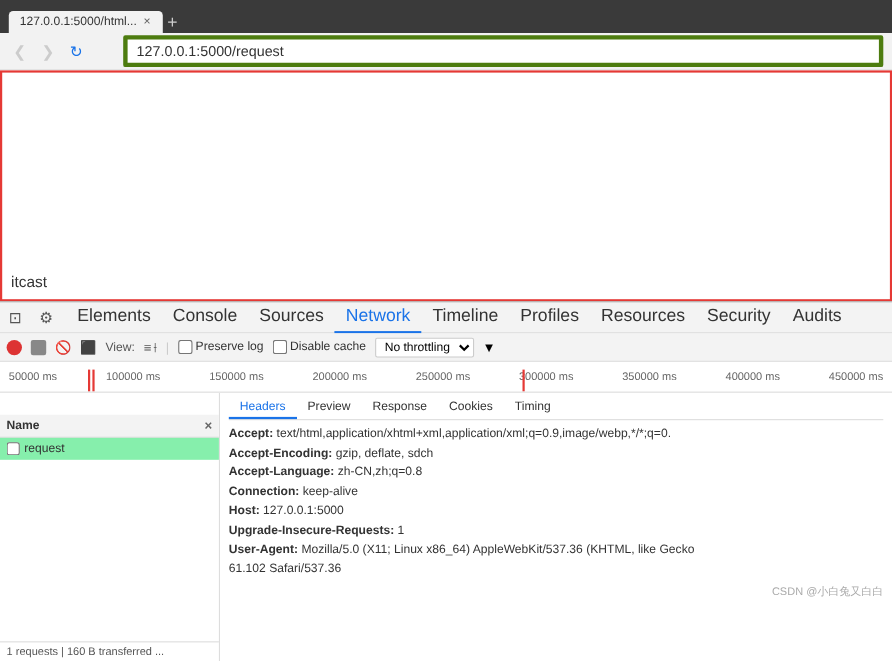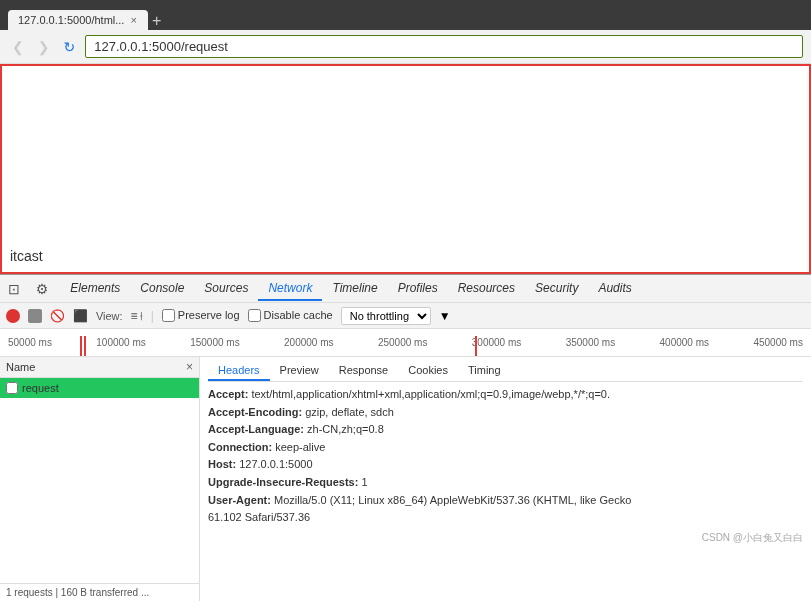--- a/index.html
+++ b/index.html
@@ -11,34 +11,34 @@
     .tab { background: #f2f2f2; border-radius: 4px 4px 0 0; padding: 4px 10px; font-size: 11px; display: flex; align-items: center; gap: 6px; min-width: 140px; }
     .tab-title { font-size: 11px; color: #333; white-space: nowrap; overflow: hidden; text-overflow: ellipsis; max-width: 110px; }
     .tab-close { font-size: 11px; color: #666; cursor: pointer; }
     .tab-new { background: transparent; border: none; color: #ccc; font-size: 16px; cursor: pointer; margin-left: 4px; }
 
     
     .address-bar { background: #f2f2f2; height: 34px; display: flex; align-items: center; padding: 0 8px; gap: 6px; border-bottom: 1px solid #ddd; }
     .nav-btn { background: none; border: none; cursor: pointer; color: #666; font-size: 14px; padding: 2px 4px; }
     .nav-btn.disabled { color: #ccc; cursor: default; }
     .reload-btn { color: #1a73e8; font-size: 14px; }
-    .url-box { flex: 1; background: #fff; border: 1px solid #4d7c0f; border-radius: 2px; padding: 3px 8px; font-size: 13px; color: #333; outline: none; }
+    .url-box { flex: 1; background: #fff; border: 4px solid #4d7c0f; border-radius: 2px; padding: 3px 8px; font-size: 13px; color: #333; outline: none; margin-left: 27px; }
 
     
     .page-content { background: #fff; height: 210px; border: 2px solid #e53935; margin: 0; padding: 8px; display: flex; align-items: flex-end; }
     .page-text { font-size: 14px; color: #333; }
 
     
     .devtools { border-top: 1px solid #999; background: #f3f3f3; height: 327px; display: flex; flex-direction: column; }
 
     
     .devtools-toolbar { background: #f3f3f3; border-bottom: 1px solid #ddd; display: flex; align-items: center; padding: 0 4px; height: 28px; gap: 8px; }
     .devtools-icon-btn { background: none; border: none; cursor: pointer; color: #555; font-size: 14px; padding: 2px 4px; }
     .devtools-tabs { display: flex; align-items: center; gap: 0; }
-    .devtools-tab { padding: 4px 10px; font-size: 12px; color: #333; cursor: pointer; border-bottom: 2px solid transparent; white-space: nowrap; font-style: italic; }
+    .devtools-tab { padding: 4px 10px; font-size: 16px; color: #333; cursor: pointer; border-bottom: 2px solid transparent; white-space: nowrap; }
     .devtools-tab.active { color: #1a73e8; border-bottom: 2px solid #1a73e8; }
 
     
     .network-toolbar { background: #f3f3f3; border-bottom: 1px solid #ddd; display: flex; align-items: center; padding: 2px 6px; height: 26px; gap: 8px; }
     .record-btn { width: 14px; height: 14px; border-radius: 50%; background: #d33; border: none; cursor: pointer; }
     .stop-btn { width: 14px; height: 14px; border-radius: 2px; background: #888; border: none; cursor: pointer; }
     .clear-btn { font-size: 12px; color: #555; cursor: pointer; background: none; border: none; }
     .filter-icon { color: #555; cursor: pointer; background: none; border: none; font-size: 12px; }
     .view-label { font-size: 11px; color: #555; }
     .view-icons { display: flex; gap: 2px; }
@@ -52,23 +52,23 @@
     .timeline-ruler { background: #fff; border-bottom: 1px solid #ddd; height: 28px; position: relative; overflow: hidden; display: flex; align-items: center; padding: 0 8px; }
     .ruler-ticks { display: flex; width: 100%; justify-content: space-between; }
     .ruler-tick { font-size: 10px; color: #666; white-space: nowrap; }
     .bar-red { position: absolute; width: 2px; height: 20px; background: #e53935; bottom: 0; }
 
     
     .network-content { display: flex; flex: 1; overflow: hidden; }
 
     
     .name-panel { width: 200px; border-right: 1px solid #ddd; display: flex; flex-direction: column; background: #fff; }
-    .name-header { background: #f3f3f3; border-bottom: 1px solid #ddd; padding: 3px 6px; font-size: 11px; color: #333; font-weight: normal; display: flex; align-items: center; justify-content: space-between; }
+    .name-header { background: #f3f3f3; border-bottom: 1px solid #ddd; padding: 3px 6px; font-size: 11px; color: #333; font-weight: bold; display: flex; align-items: center; justify-content: space-between; margin-top: 20px; }
     .name-header-close { cursor: pointer; color: #666; font-size: 12px; }
-    .name-row { padding: 4px 6px; display: flex; align-items: center; gap: 4px; background: #22c55e; }
+    .name-row { padding: 4px 6px; display: flex; align-items: center; gap: 4px; background: #86efac; }
     .name-checkbox { width: 12px; height: 12px; }
     .name-text { font-size: 11px; color: #333; }
     .status-bar { padding: 3px 6px; font-size: 10px; color: #555; border-top: 1px solid #ddd; margin-top: auto; }
 
     
     .headers-panel { flex: 1; background: #fff; overflow-y: auto; padding: 4px 8px; }
     .headers-tabs { display: flex; gap: 0; border-bottom: 1px solid #ddd; margin-bottom: 4px; }
     .headers-tab { padding: 3px 10px; font-size: 11px; color: #333; cursor: pointer; border-bottom: 2px solid transparent; }
     .headers-tab.active { color: #1a73e8; border-bottom: 2px solid #1a73e8; }
     .headers-content { font-size: 11px; color: #333; line-height: 1.6; }

